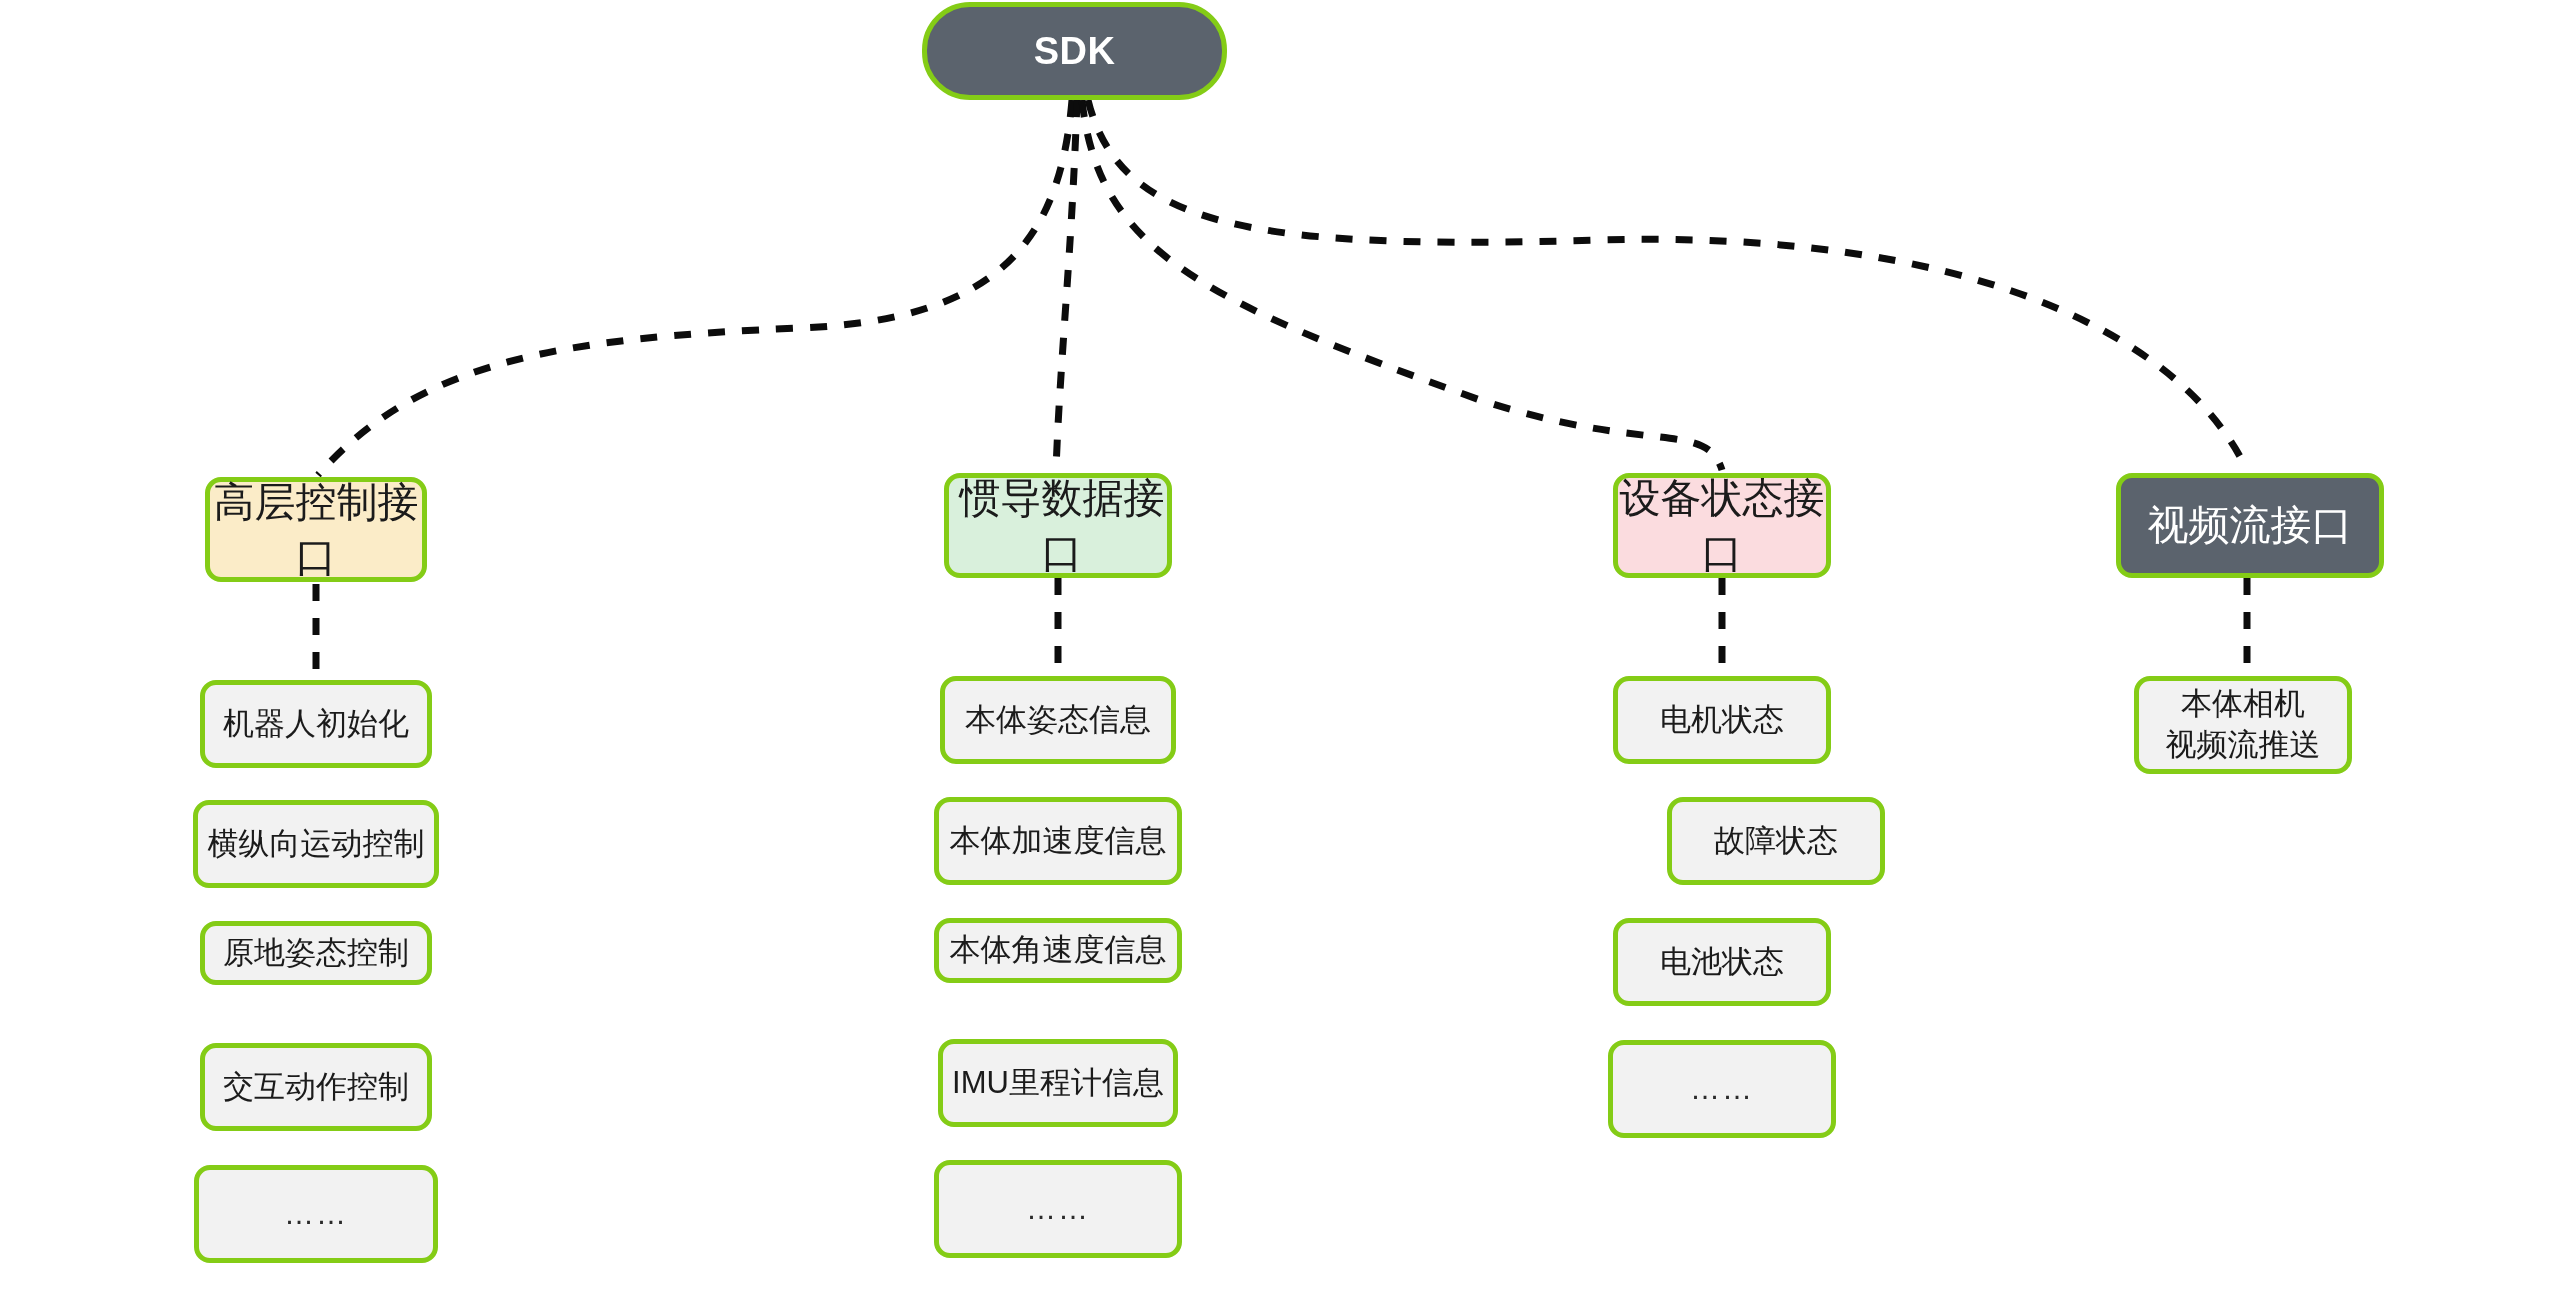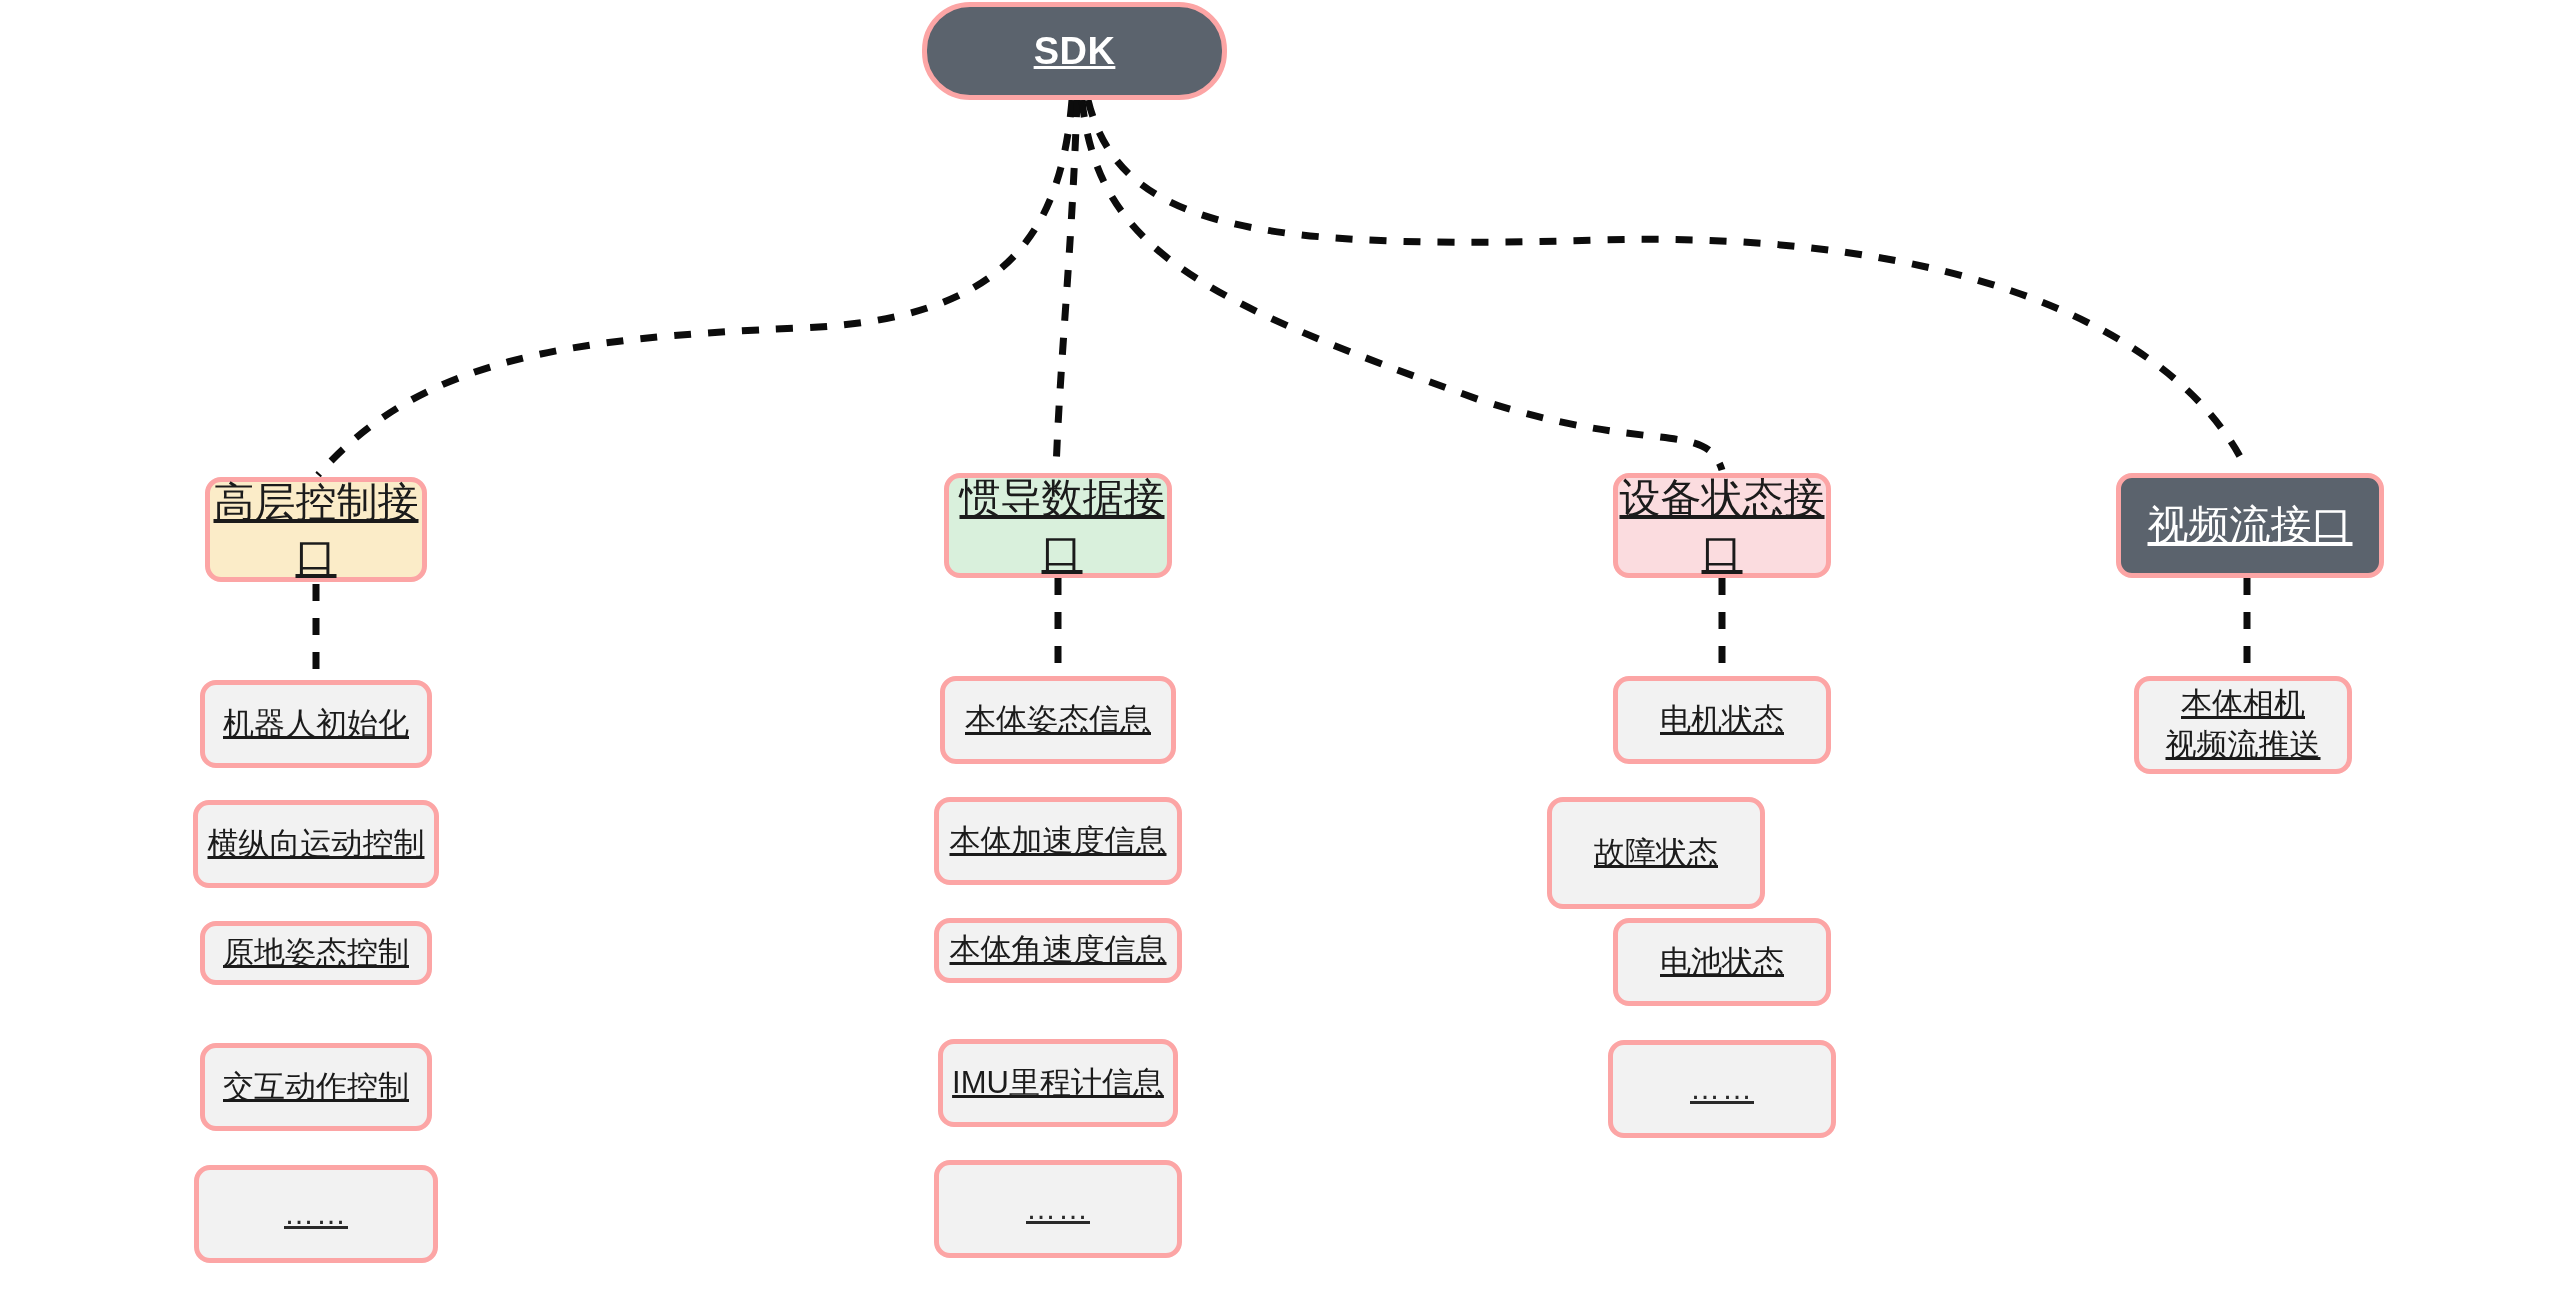--- a/index.html
+++ b/index.html
@@ -49,25 +49,24 @@
   }
 
   
   .node {
     position: absolute;
     box-sizing: border-box;
     display: flex;
     align-items: center;
     justify-content: center;
     text-align: center;
-    border: 5px solid #fca5a5;
+    border: 5px solid #84cc16;
     border-radius: 16px;
     line-height: 1.32;
     white-space: pre-line;
-    text-decoration: underline;
   }
 
   .node-root {
     border-radius: 48px;
     background: #5b636d;
     color: #ffffff;
     font-size: 38px;
     font-weight: bold;
     letter-spacing: 0.5px;
   }
@@ -140,21 +139,21 @@
   <div class="node node-leaf" style="left:934px; top:918px; width:248px; height:65px;">本体角速度信息</div>
 
   <div class="node node-leaf" style="left:938px; top:1039px; width:240px; height:88px;">IMU里程计信息</div>
 
   <div class="node node-leaf leaf-ellipsis" style="left:934px; top:1160px; width:248px; height:98px;">……</div>
 
   <div class="node node-iface iface-state" style="left:1613px; top:473px; width:218px; height:105px;">设备状态接口</div>
 
   <div class="node node-leaf" style="left:1613px; top:676px; width:218px; height:88px;">电机状态</div>
 
-  <div class="node node-leaf" style="left:1547px; top:797px; width:218px; height:112px;">故障状态</div>
+  <div class="node node-leaf" style="left:1667px; top:797px; width:218px; height:88px;">故障状态</div>
 
   <div class="node node-leaf" style="left:1613px; top:918px; width:218px; height:88px;">电池状态</div>
 
   <div class="node node-leaf leaf-ellipsis" style="left:1608px; top:1040px; width:228px; height:98px;">……</div>
 
   <div class="node node-iface iface-video" style="left:2116px; top:473px; width:268px; height:105px;">视频流接口</div>
 
   <div class="node node-leaf" style="left:2134px; top:676px; width:218px; height:98px;">本体相机
 视频流推送</div>
 

